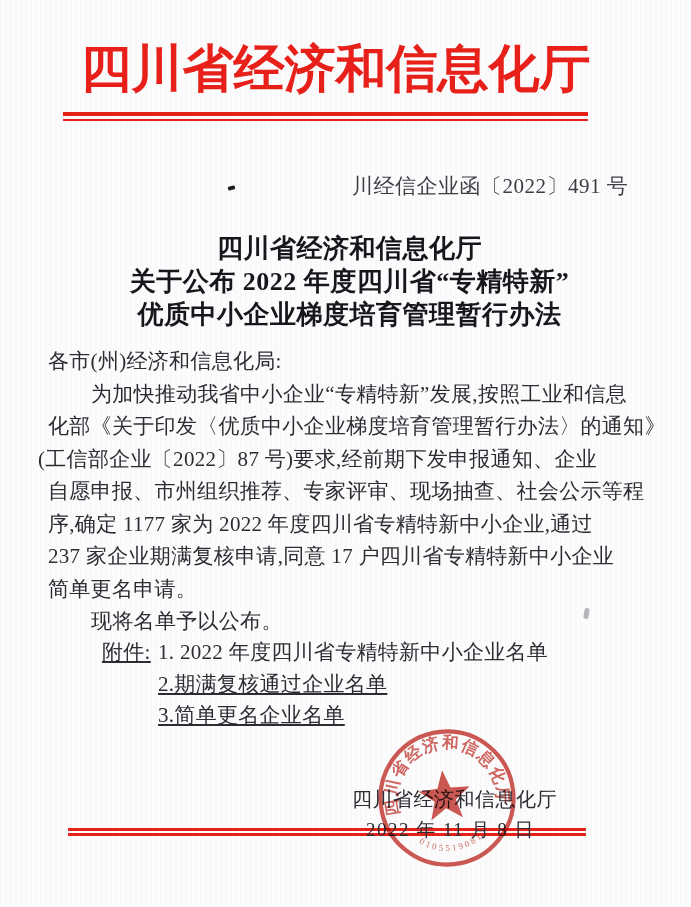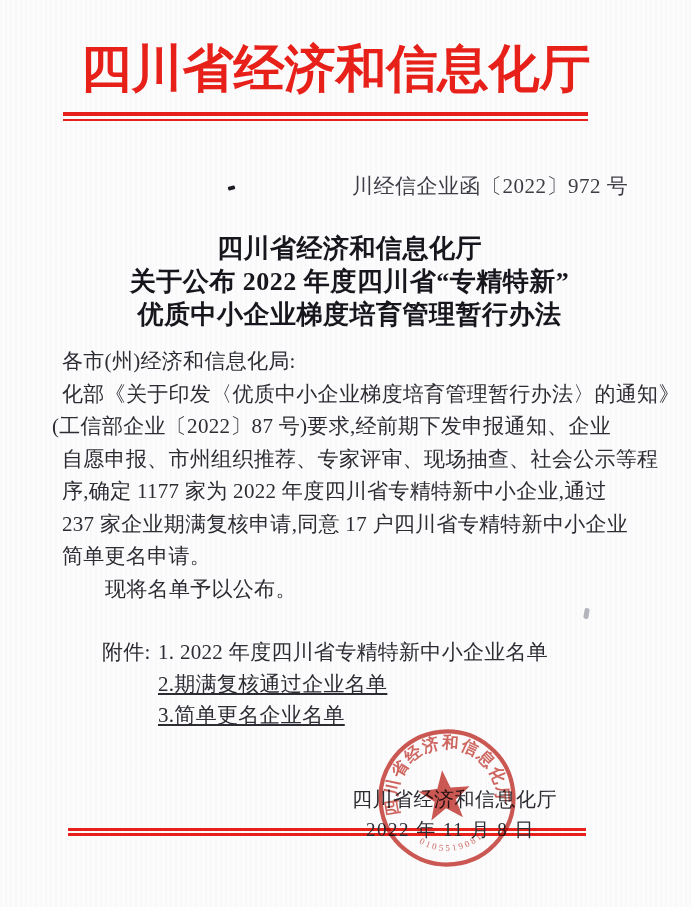--- a/index.html
+++ b/index.html
@@ -50,33 +50,33 @@
   
   .title{
     top:232px;left:0;width:100%;
     padding-left:8px;box-sizing:border-box;
     text-align:center;
     font-size:26px;line-height:33px;font-weight:bold;
     color:#16161c;letter-spacing:.5px;
   }
   
   .body-block{
-    top:345px;left:62px;width:570px;
+    top:345px;left:48px;width:570px;
     font-size:21px;color:var(--ink);
   }
   .bline{height:32.5px;line-height:32.5px;white-space:nowrap;letter-spacing:.3px;}
   .ind{text-indent:43px;}
   .pullL{margin-left:-10px;}
   
   .attach{
     top:637px;left:102px;
     font-size:21px;color:var(--ink);
   }
   .aline{height:31.5px;line-height:31.5px;white-space:nowrap;letter-spacing:.3px;}
-  .alabel{display:inline-block;width:56px;}
+  .alabel{display:inline-block;width:56px;text-decoration:underline;}
   .aindent{margin-left:56px;text-decoration:underline;}
   
   .sig-name{
     top:786px;left:352px;
     font-size:20px;line-height:26px;letter-spacing:.5px;white-space:nowrap;
   }
   .sig-date{
     top:817px;left:366px;
     font-size:19px;line-height:26px;letter-spacing:1.5px;white-space:nowrap;
   }
@@ -99,32 +99,33 @@
 </style>
 </head>
 <body>
 
 <div class="page">
 
   <div class="abs masthead">四川省经济和信息化厅</div>
 
   <div class="abs rule rule-top"></div>
 
-  <div class="abs doc-number">川经信企业函〔2022〕972 号</div>
+  <div class="abs doc-number">川经信企业函〔2022〕491 号</div>
 
   <div class="abs speck"></div>
 
   <div class="abs title">
     <div>四川省经济和信息化厅</div>
     <div>关于公布 2022 年度四川省“专精特新”</div>
     <div>优质中小企业梯度培育管理暂行办法</div>
   </div>
 
   <div class="abs body-block">
     <div class="bline">各市(州)经济和信息化局:</div>
+    <div class="bline ind">为加快推动我省中小企业“专精特新”发展,按照工业和信息</div>
     <div class="bline">化部《关于印发〈优质中小企业梯度培育管理暂行办法〉的通知》</div>
     <div class="bline pullL">(工信部企业〔2022〕87 号)要求,经前期下发申报通知、企业</div>
     <div class="bline">自愿申报、市州组织推荐、专家评审、现场抽查、社会公示等程</div>
     <div class="bline">序,确定 1177 家为 2022 年度四川省专精特新中小企业,通过</div>
     <div class="bline">237 家企业期满复核申请,同意 17 户四川省专精特新中小企业</div>
     <div class="bline">简单更名申请。</div>
     <div class="bline ind">现将名单予以公布。</div>
   </div>
 
   <div class="abs smudge"></div>

